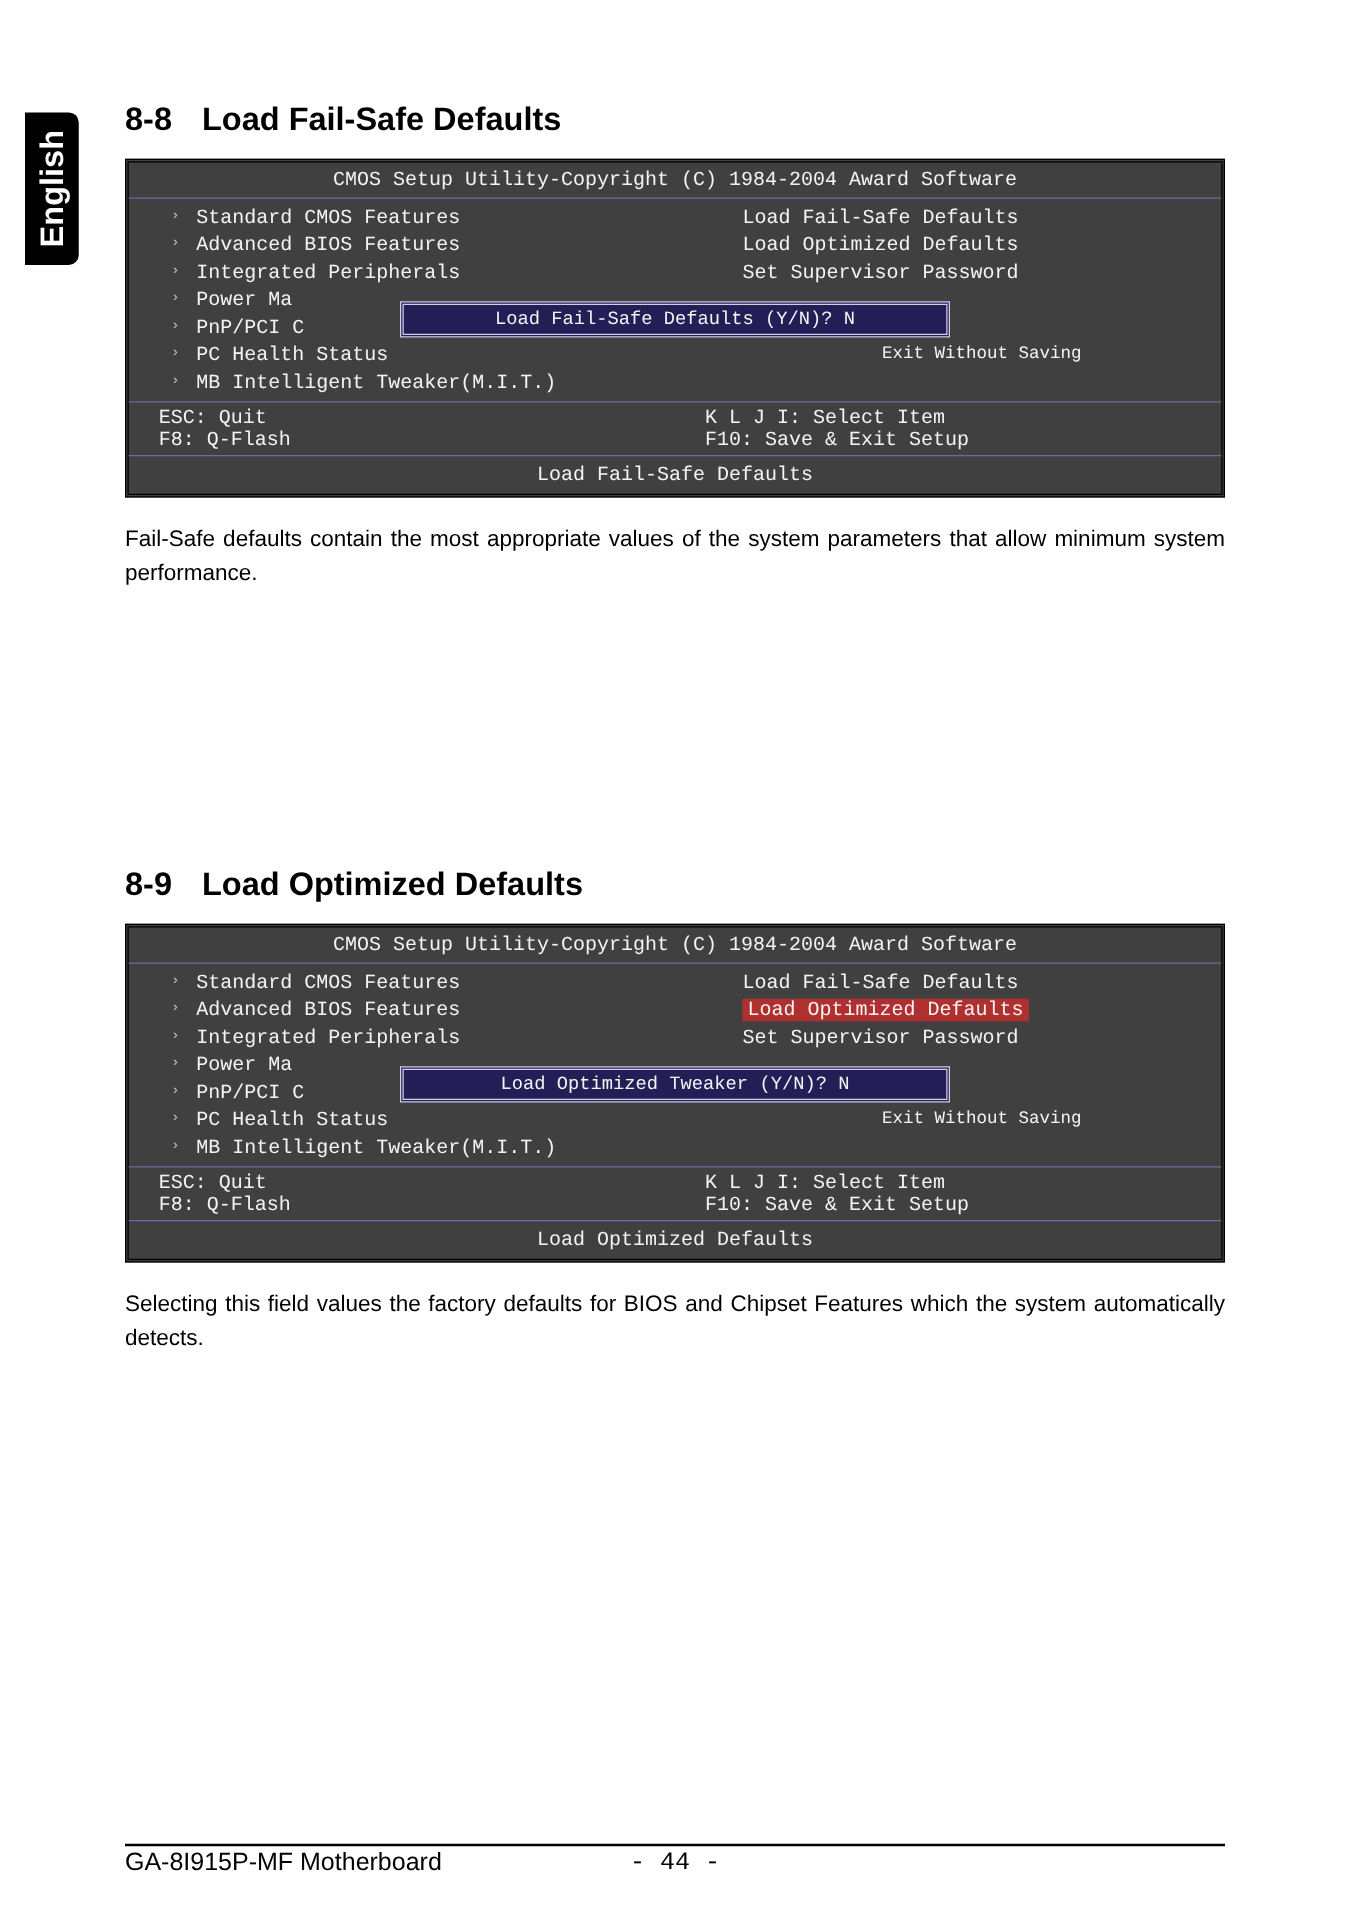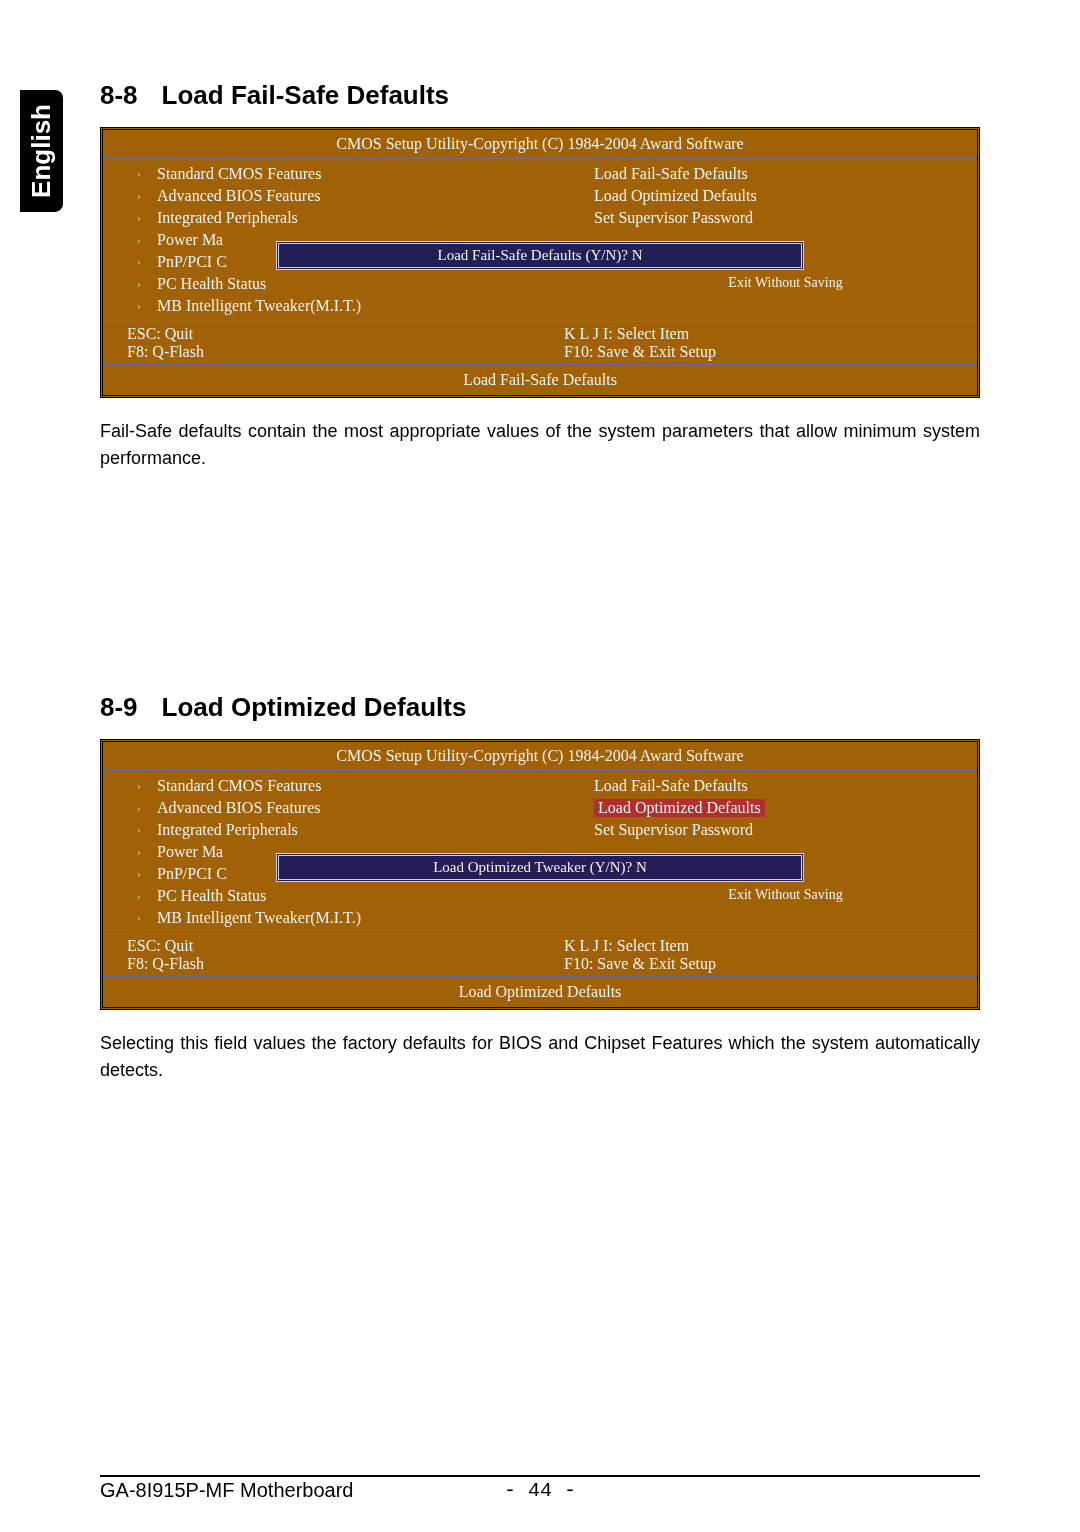--- a/index.html
+++ b/index.html
@@ -26,23 +26,23 @@
     border-radius: 8px 0 0 8px;
   }
   .section-heading {
     font-size: 26px;
     font-weight: bold;
     margin-bottom: 16px;
   }
   .section-heading .num { margin-right: 24px; }
   .bios-box {
     border: 3px double #000;
-    background: #a16207;
+    background: #404040;
     color: #f3f3f3;
-    font-family: Liberation Serif, serif;
+    font-family: Liberation Mono, monospace;
     font-size: 16px;
     margin-bottom: 20px;
   }
   .bios-title {
     text-align: center;
     border-bottom: 1px solid #6b6ba5;
     padding: 5px 0;
   }
   .bios-body {
     position: relative;
@@ -64,21 +64,21 @@
     background: #b03030;
     display: inline-block;
     padding: 0 4px;
   }
   .bios-covered { padding: 2px 0 2px 30px; font-size: 14px; text-align: center; }
   .bios-dialog {
     position: absolute;
     left: 50%;
     transform: translateX(-50%);
     top: 82px;
-    width: 528px;
+    width: 440px;
     border: 3px double #cfcfe6;
     background: #231f56;
     text-align: center;
     padding: 3px 0;
     font-size: 15px;
   }
   .bios-keys-row {
     display: flex;
     border-bottom: 1px solid #6b6ba5;
   }

